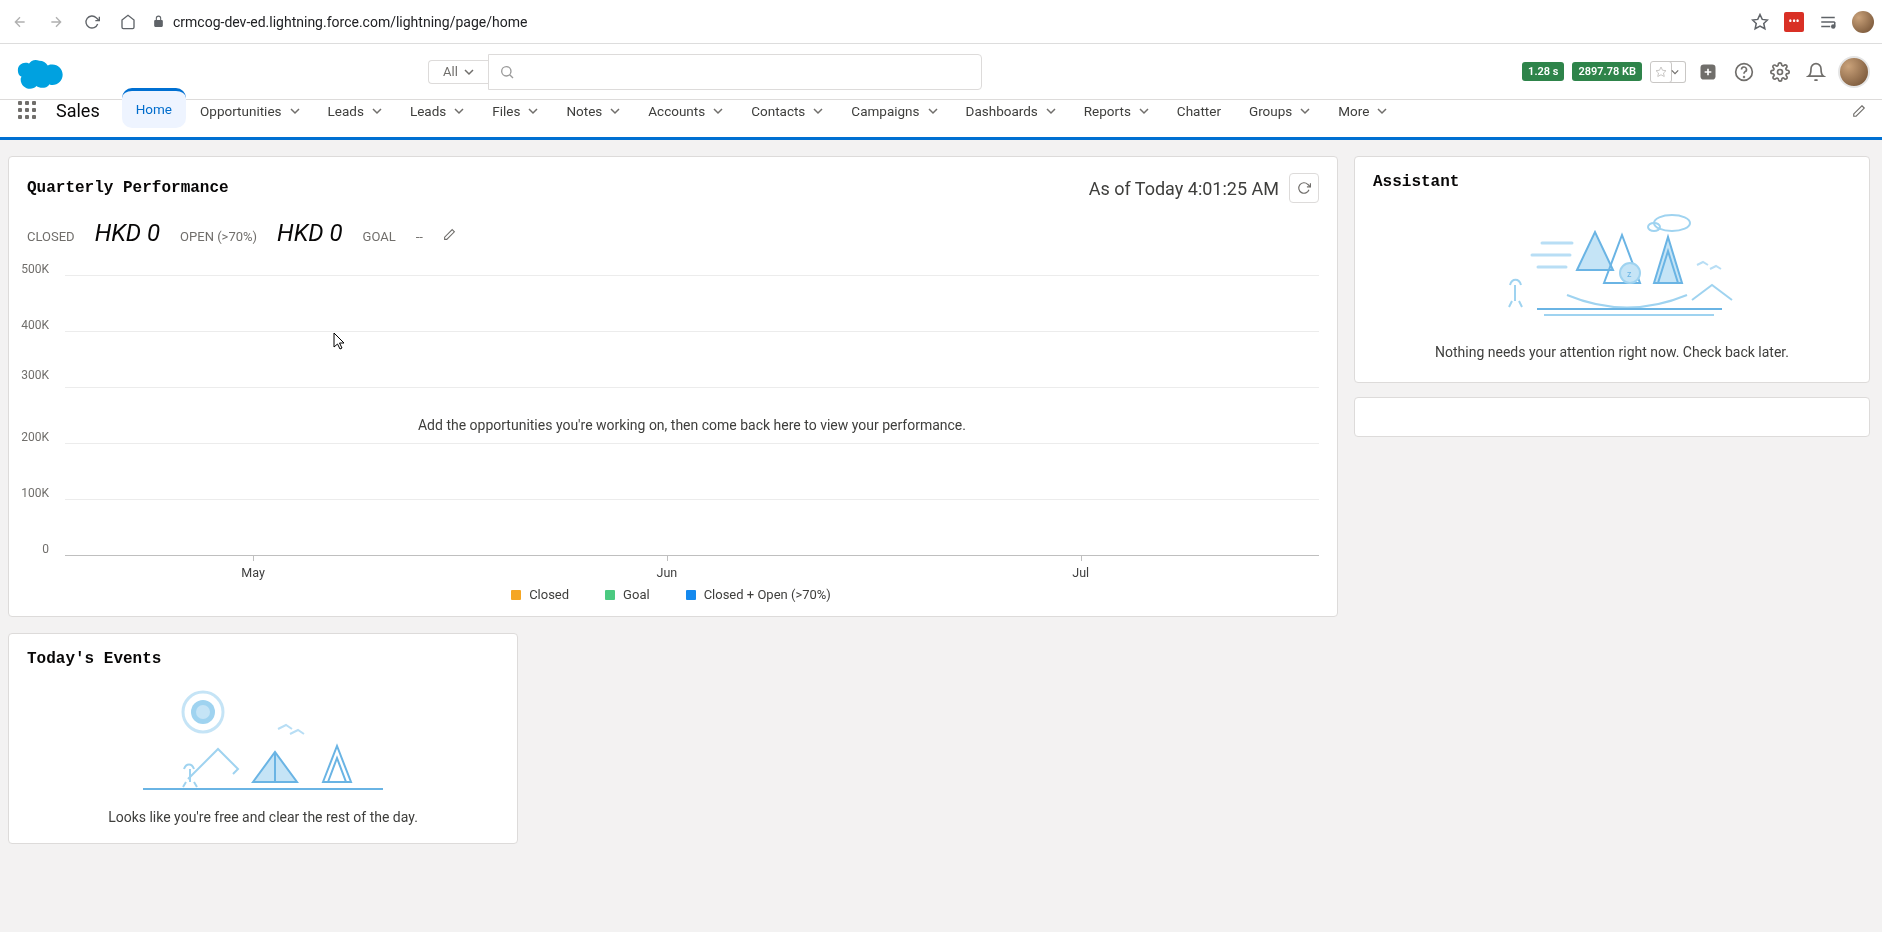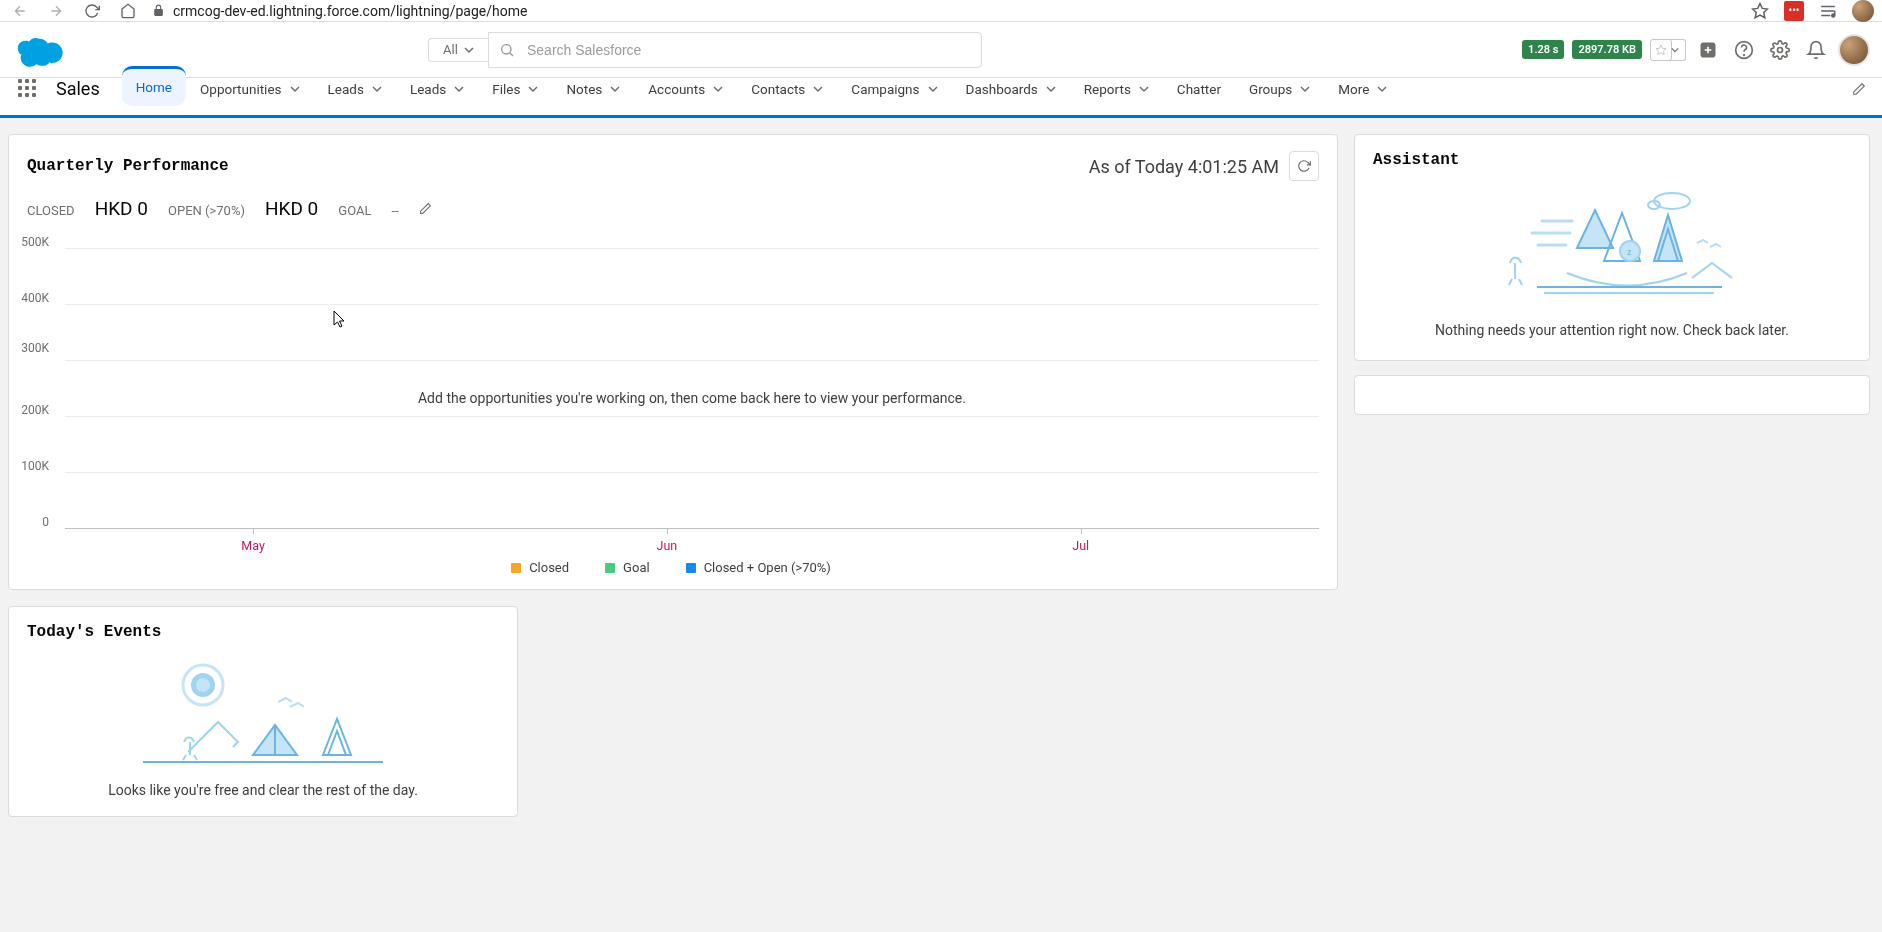--- a/index.html
+++ b/index.html
@@ -1,19 +1,19 @@
 <!DOCTYPE html>
 <html><head>
 <meta charset="utf-8">
 <style>
   * { box-sizing: border-box; margin: 0; padding: 0; }
   body { font-family: -apple-system, BlinkMacSystemFont, "Segoe UI", Roboto, Helvetica, Arial, sans-serif; font-size: 13px; color: #16325c; background: #f3f2f2; width: 1882px; }
 
   
-  .browser-bar { height: 22px; background: #fff; display: flex; align-items: center; padding: 0 8px; border-bottom: 1px solid #ddd; }
+  .browser-bar { height: 44px; background: #fff; display: flex; align-items: center; padding: 0 8px; border-bottom: 1px solid #ddd; }
   .browser-bar .nav-btn { width: 24px; height: 24px; display: flex; align-items: center; justify-content: center; margin-right: 12px; color: #5f6368; cursor: pointer; }
   .browser-bar .nav-btn.disabled { color: #b0b0b0; cursor: default; }
   .browser-bar .lock { color: #5f6368; margin-right: 8px; font-size: 14px; }
   .browser-bar .url { color: #202124; font-size: 14px; flex: 0 0 auto; }
   .browser-bar .spacer { flex: 1; }
   .browser-bar .ext { width: 20px; height: 20px; margin-left: 14px; display:flex; align-items:center; justify-content:center; }
   .ext-red { background:#d93025; color:#fff; border-radius:2px; font-size:10px; font-weight:bold; width:18px; height:18px; }
   .avatar-small { width:22px; height:22px; border-radius:50%; background: radial-gradient(circle at 30% 30%, #caa27a, #6b4a2e); margin-left:14px; }
 
   
@@ -48,30 +48,30 @@
   .right-col { width:516px; display:flex; flex-direction:column; gap:14px; }
   .card { background:#fff; border:1px solid #dddbda; border-radius:4px; }
   .card-pad { padding:16px 18px; }
   .card-title { font-size:16px; font-weight:700; color:#080707;font-family:Liberation Mono, monospace; }
 
   
   .qp-header { display:flex; align-items:center; justify-content:space-between; }
   .qp-right { display:flex; align-items:center; gap:10px; color:#3e3e3c; font-size:18px; }
   .refresh-btn { width:30px; height:30px; border:1px solid #dddbda; border-radius:4px; display:flex; align-items:center; justify-content:center; cursor:pointer; color:#706e6b; }
   .metrics { display:flex; align-items:baseline; gap:20px; margin-top:16px; font-size:13px; color:#706e6b; }
-  .metrics .big { font-size:19px; color:#080707; }
+  .metrics .big { font-size:24px; color:#080707;font-style:italic; }
   .metrics .edit-ico { color:#706e6b; cursor:pointer; }
 
   .chart-area-wrap { position:relative; padding:12px 18px 14px 14px; }
   .chart-area { position:relative; height:300px; margin-left:42px; }
   .gridline { position:absolute; left:0; right:0; border-top:1px solid #ececec; }
   .ytick { position:absolute; left:0; width:40px; text-align:right; font-size:12px; color:#706e6b; transform:translateY(-50%); }
   .xaxis-line { position:absolute; left:0; right:0; border-top:1px solid #bfbfbf; }
   .xtick-mark { position:absolute; width:1px; height:6px; background:#bfbfbf; }
-  .xtick { position:absolute; font-size:12.5px; color:#be185d; transform:translateX(-50%); }
+  .xtick { position:absolute; font-size:12.5px; color:#404040; transform:translateX(-50%); }
   .chart-empty { position:absolute; left:0; right:0; text-align:center; color:#3e3e3c; font-size:14px; }
   .legend { display:flex; justify-content:center; gap:36px; margin-top:12px; font-size:13px; color:#3e3e3c; }
   .legend-item { display:flex; align-items:center; gap:8px; }
   .legend-sw { width:10px; height:10px; border-radius:1px; }
 
   
   .events-card { width:510px; }
   .events-body { display:flex; flex-direction:column; align-items:center; padding:16px 16px 18px; }
   .events-msg { color:#3e3e3c; font-size:14px; margin-top:10px; }
 
@@ -146,21 +146,20 @@
           <path d="M1 3l4 4 4-4" fill="none" stroke="#706e6b" stroke-width="1.5"></path>
         </svg>
     </div>
     <div class="search-box">
       <span class="search-ico">
         <svg width="16" height="16" viewBox="0 0 24 24" fill="none" stroke="currentColor" stroke-width="2">
             <circle cx="11" cy="11" r="7"></circle>
             <path d="M21 21l-5-5"></path>
           </svg>
       </span>
-      <input type="text" placeholder="Search Salesforce" style="">
     </div>
   </div>
   <div class="header-right">
     <span class="badge-green">1.28 s</span>
     <span class="badge-green">2897.78 KB</span>
     <div style="display:flex;">
       <div class="fav-box">
         <svg width="12" height="12" viewBox="0 0 24 24" fill="none" stroke="currentColor" stroke-width="2">
             <polygon points="12 2 15 8.5 22 9.3 17 14 18.5 21 12 17.5 5.5 21 7 14 2 9.3 9 8.5 12 2"></polygon>
           </svg>

